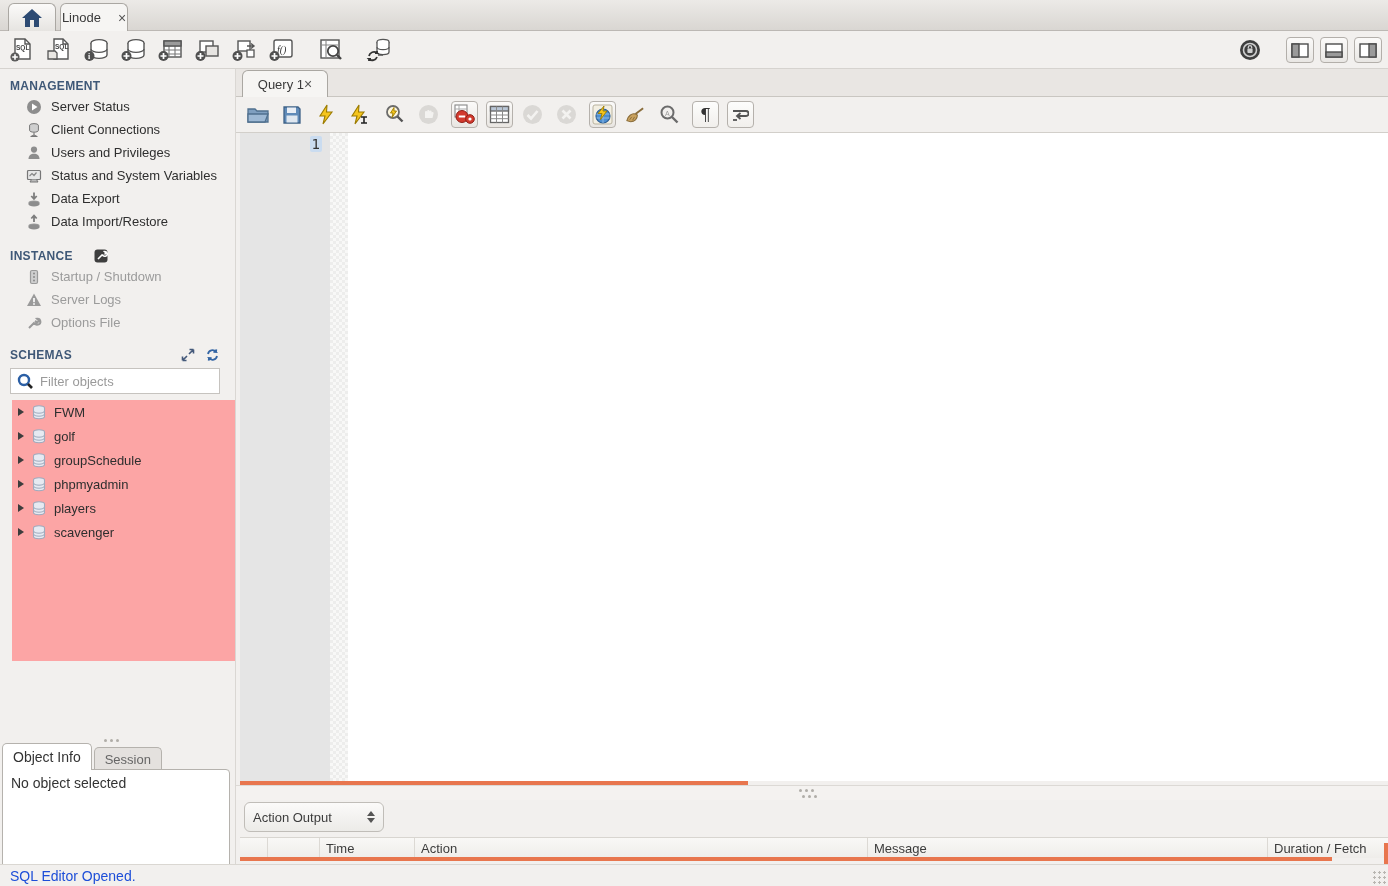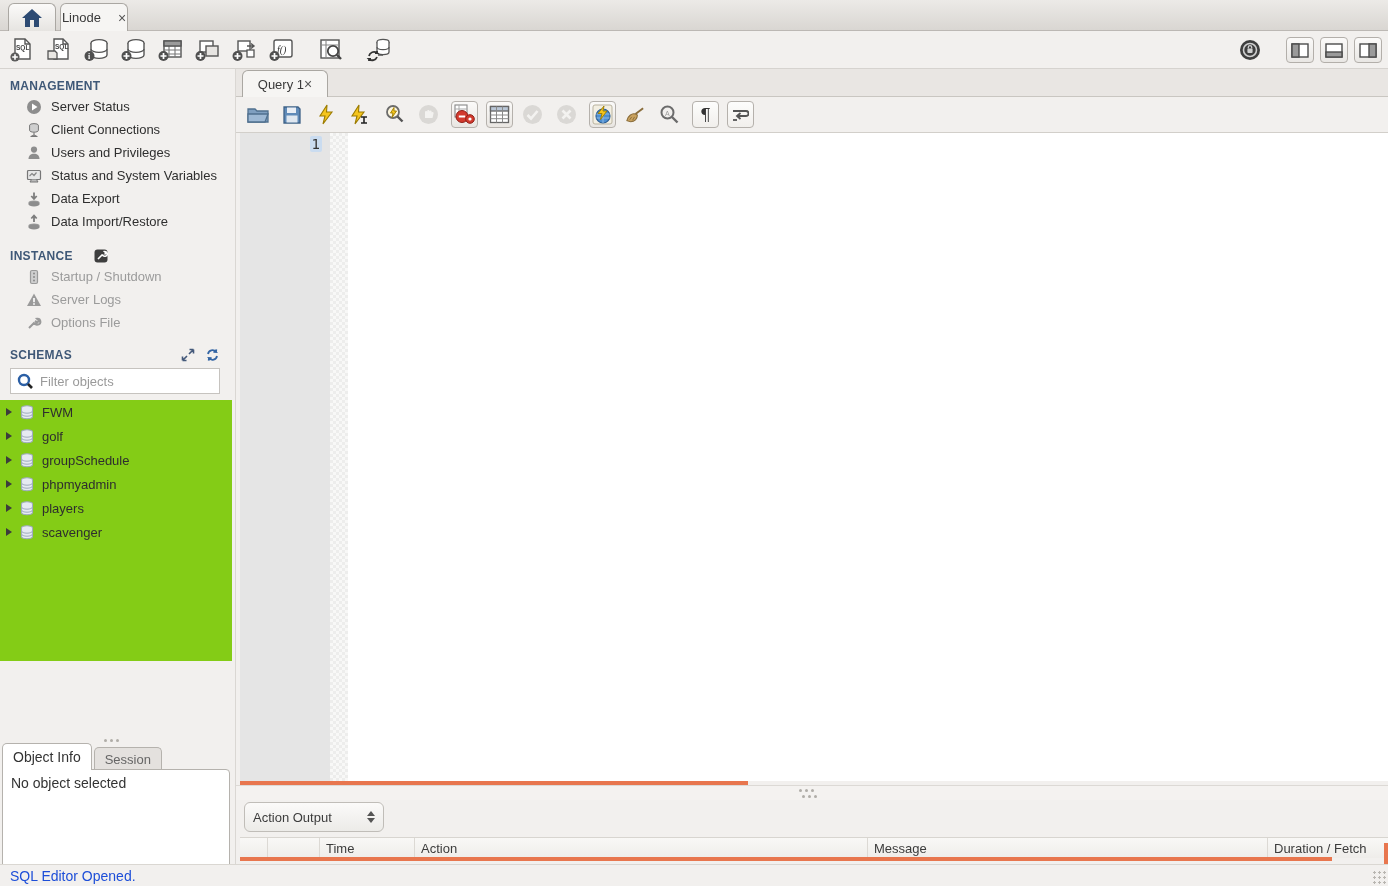--- a/index.html
+++ b/index.html
@@ -34,21 +34,21 @@
   .side-item { display:flex; align-items:center; height:23px; padding-left:26px; gap:9px; cursor:default; }
   .side-item .lbl { color:#2f2f2f; }
   .side-item.disabled .lbl { color:#9b9b9b; }
   .schemas-h { position:absolute; left:0; top:277px; width:232px; }
   .schemas-tools { position:absolute; right:12px; top:277px; height:18px; display:flex; gap:10px; align-items:center; }
   .filter-box { position:absolute; left:10px; top:299px; width:210px; height:26px; background:#fff;
     border:1px solid #c6c3bf; border-radius:0; display:flex; align-items:center; padding:0 6px; gap:6px; }
   .filter-box input { border:none; outline:none; flex:1; font-size:13px; color:#444; background:transparent;
     font-family:"Liberation Sans",sans-serif; }
   .filter-box input::placeholder { color:#9a9a9a; }
-  .schema-tree { position:absolute; left:0; top:331px; width:232px; height:261px; background:#84cc16; }
+  .schema-tree { position:absolute; left:12px; top:331px; width:232px; height:261px; background:#fca5a5; }
   .tree-row { display:flex; align-items:center; height:24px; padding-left:6px; gap:7px; cursor:default; }
   .tw { width:0; height:0; border-top:4px solid transparent; border-bottom:4px solid transparent; border-left:6px solid #3c3c3c; }
   .tree-row .lbl { color:#2e2e2e; }
   .grip-h { position:absolute; display:flex; gap:3px; }
   .grip-h i { width:3px; height:3px; border-radius:50%; background:#b0ada8; }
   .info-tabs { position:absolute; left:2px; top:674px; height:27px; display:flex; align-items:flex-end; }
   .info-tab { border:1px solid #b5b2ad; border-bottom:none; border-radius:5px 5px 0 0; padding:0 10px;
     display:flex; align-items:center; }
   .info-tab.active { background:#fff; height:27px; font-size:14px; color:#333; position:relative; z-index:2; }
   .info-tab.inactive { background:#e4e1de; height:23px; font-size:13px; color:#666; margin-left:2px; }

